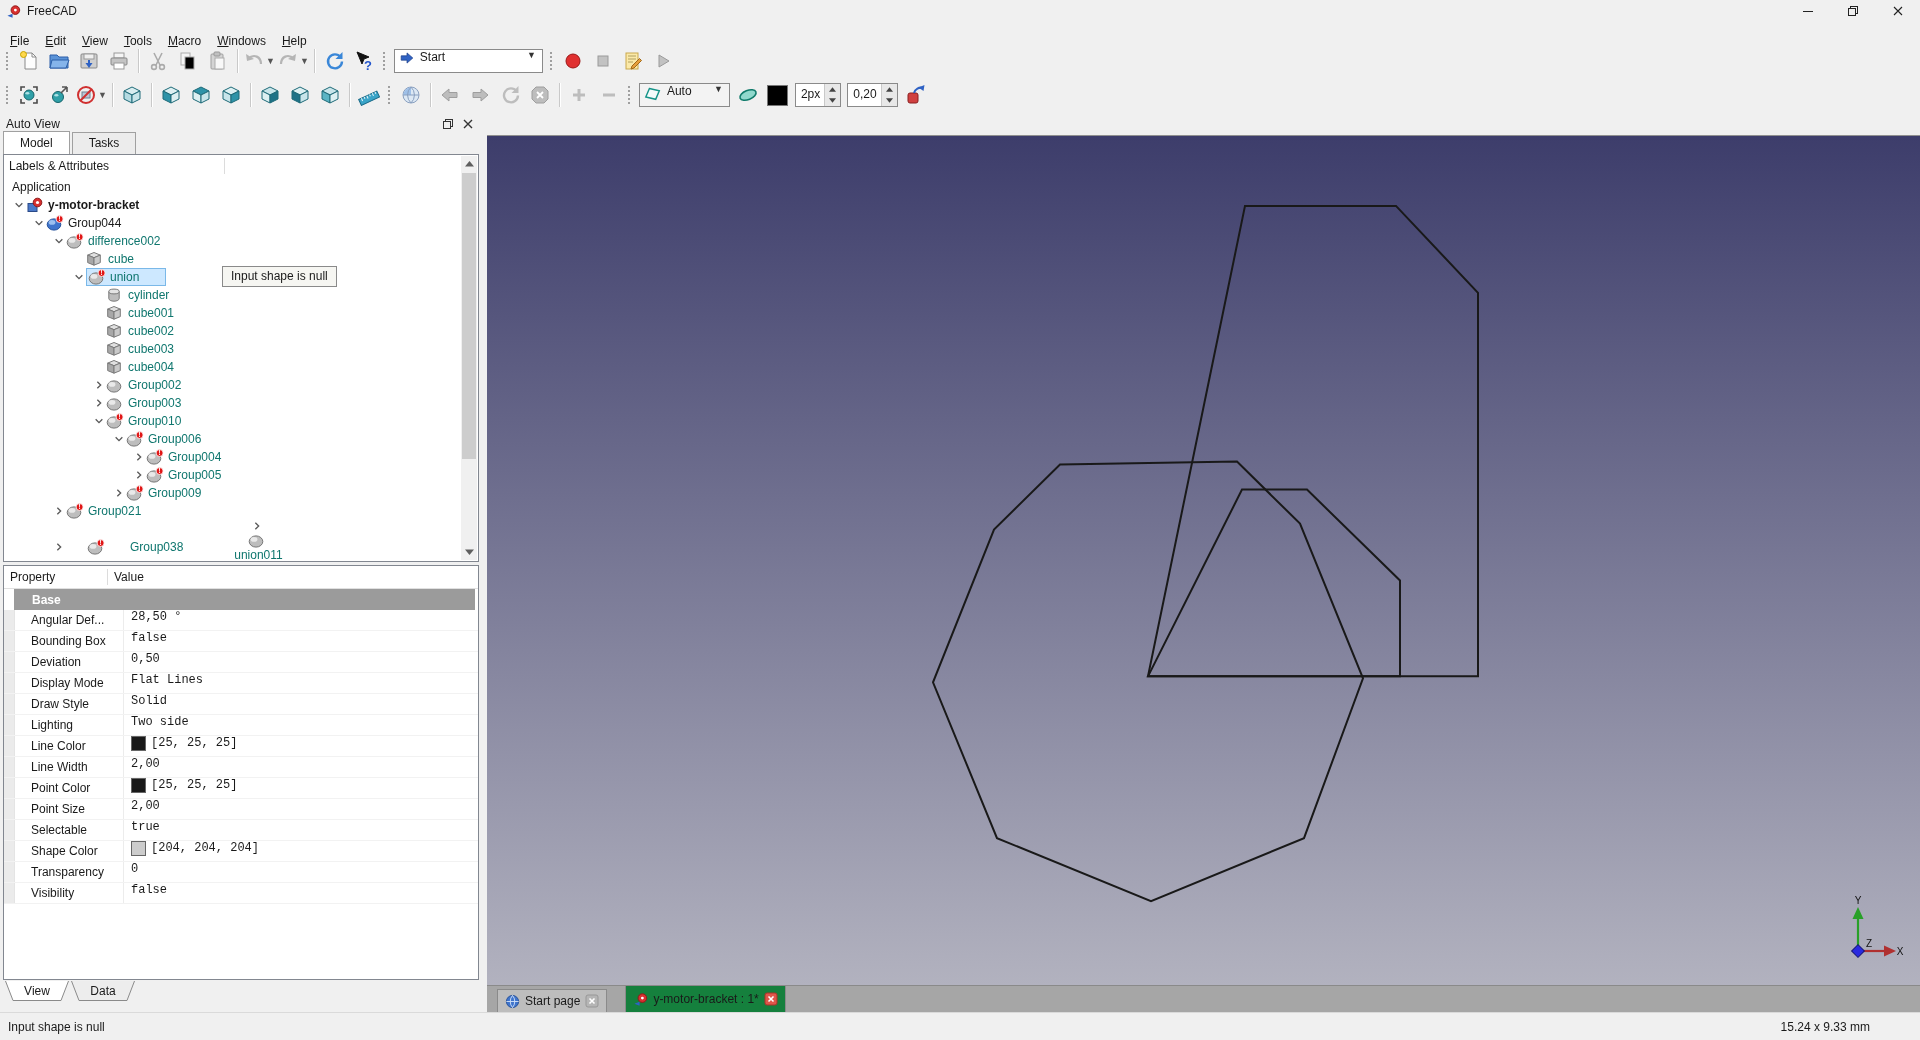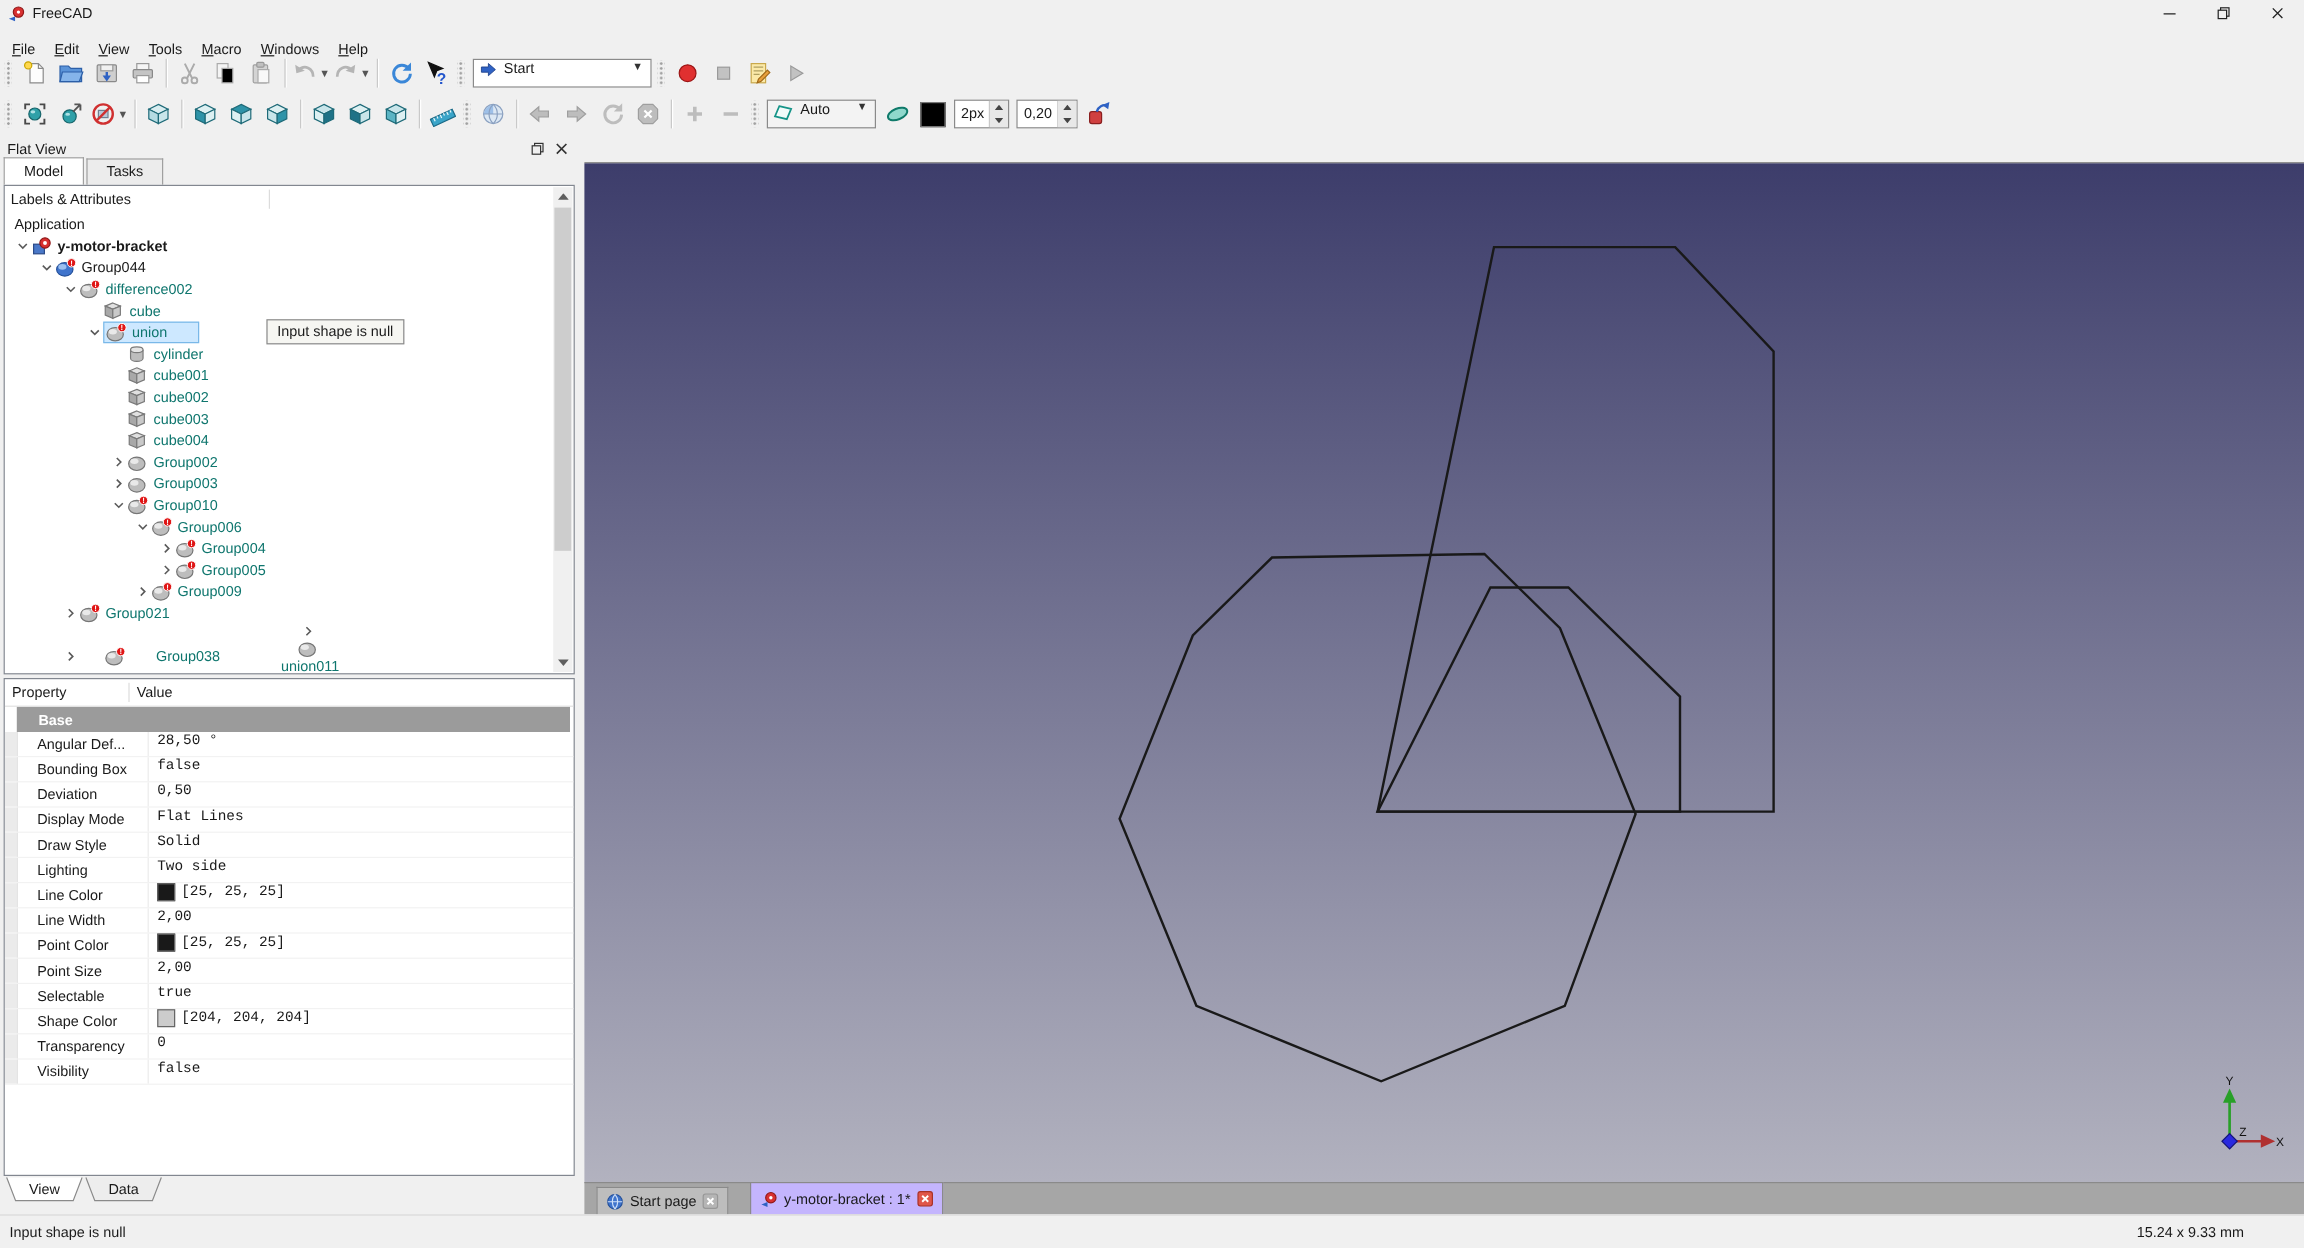--- a/index.html
+++ b/index.html
@@ -82,21 +82,21 @@
   .bottom-tabs{position:absolute;top:869px;left:5px;height:21px;display:flex;}
   
   .canvas{position:absolute;top:23px;left:0;right:0;bottom:27px;
           background:linear-gradient(#3d3d6b,#b2b2bf);border-top:1px solid #8f8f8f;}
   .canvas svg.scene{position:absolute;inset:0;width:100%;height:100%;}
   .axes{position:absolute;right:14px;bottom:16px;}
   .mdi-tabbar{position:absolute;left:0;right:0;bottom:0;height:27px;background:#a6a6a6;
               border-top:1px solid #8a8a8a;display:flex;align-items:flex-end;padding-left:10px;gap:18px;box-sizing:border-box;}
   .mdi-tab{display:flex;align-items:center;gap:5px;padding:0 7px;height:22px;background:#bdbdbd;
            border:1px solid #8a8a8a;border-bottom:none;}
-  .mdi-tab.active{height:26px;background:#c4b5fd;}
+  .mdi-tab.active{height:26px;background:#15803d;}
   
   .statusbar{position:absolute;top:1012px;left:0;width:1920px;height:28px;background:#f0f0f0;
              border-top:1px solid #dadada;display:flex;align-items:center;padding-left:8px;box-sizing:border-box;}
   .statusbar .dim{position:absolute;right:50px;}
 </style>
 </head>
 <body>
 
 <div id="app">
 
@@ -501,21 +501,21 @@
             <path d="M19.5 1l-1 6-5-3.5z" fill="#2f62c4"></path>
           </svg>
         </span>
       </div>
     </div>
 
   <div class="main">
 
     <div class="combo-panel">
       <div class="panel-title">
-        <span>Flat View</span>
+        <span>Auto View</span>
         <span class="pticons">
           <span>
             <svg width="12" height="12" viewBox="0 0 12 12">
                 <rect x="3.5" y="1.5" width="7" height="7" fill="none" stroke="#333"></rect>
                 <rect x="1.5" y="3.5" width="7" height="7" fill="#f0f0f0" stroke="#333"></rect>
               </svg>
           </span>
           <span>
             <svg width="12" height="12" viewBox="0 0 12 12">
                 <path d="M2 2l8 8M10 2l-8 8" stroke="#333" stroke-width="1.4"></path>

